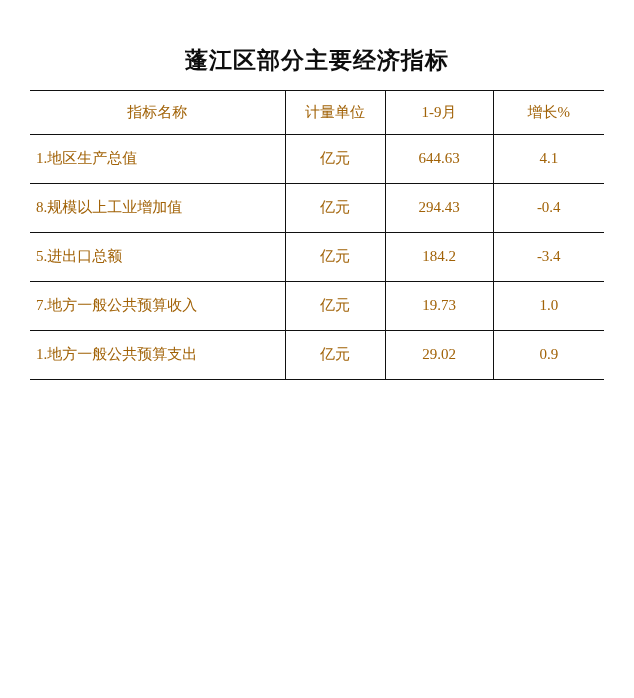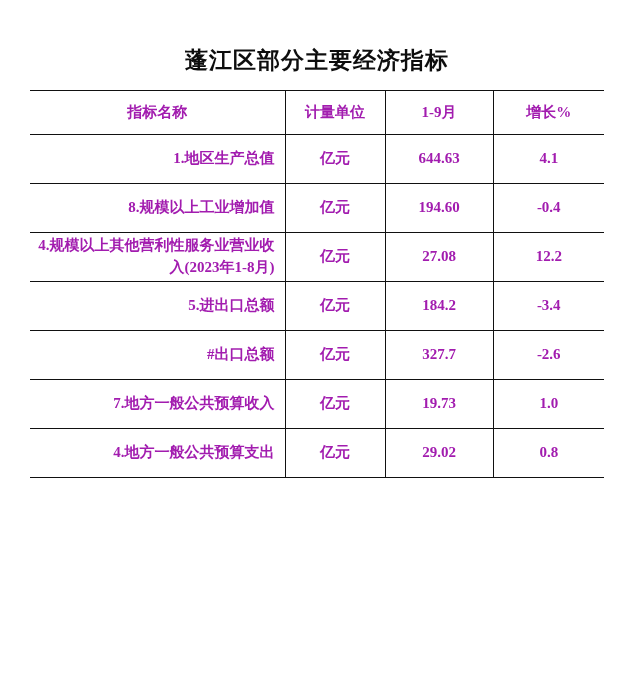--- a/index.html
+++ b/index.html
@@ -33,39 +33,39 @@
     table-layout: fixed;
     border-top: 1.5px solid #111;
     font-size: 15px;
   }
   col.c-name   { width: 255px; }
   col.c-unit   { width: 100px; }
   col.c-value  { width: 108px; }
   col.c-growth { width: 111px; }
   .indicators th, .indicators td {
     border-bottom: 1.5px solid #111;
-    font-weight: bold;
+    font-weight: normal;
     padding: 0;
-    color: #a21caf;
+    color: #a16207;
     line-height: 1.45;
   }
   .indicators th + th, .indicators td + td {
     border-left: 1.5px solid #111;
   }
   .indicators thead th {
     height: 43px;
     text-align: center;
     vertical-align: middle;
   }
   .indicators tbody td {
     height: 48px;
     vertical-align: middle;
   }
   td.cell-name {
-    text-align: right;
+    text-align: left;
     padding-left: 6px;
     padding-right: 10px;
   }
   tr.indent td.cell-name { padding-left: 58px; }
   td.cell-unit, td.cell-value, td.cell-growth { text-align: center; }
 </style>
 </head>
 <body>
 
 <div class="page">
@@ -90,49 +90,37 @@
     <tbody id="table-body">
         <tr>
     <td class="cell-name">1.地区生产总值</td>
     <td class="cell-unit">亿元</td>
     <td class="cell-value">644.63</td>
     <td class="cell-growth">4.1</td>
   </tr>
         <tr>
     <td class="cell-name">8.规模以上工业增加值</td>
     <td class="cell-unit">亿元</td>
-    <td class="cell-value">194.60</td>
+    <td class="cell-value">294.43</td>
     <td class="cell-growth">-0.4</td>
-  </tr>
-        <tr>
-    <td class="cell-name">4.规模以上其他营利性服务业营业收入(2023年1-8月)</td>
-    <td class="cell-unit">亿元</td>
-    <td class="cell-value">27.08</td>
-    <td class="cell-growth">12.2</td>
   </tr>
         <tr>
     <td class="cell-name">5.进出口总额</td>
     <td class="cell-unit">亿元</td>
     <td class="cell-value">184.2</td>
     <td class="cell-growth">-3.4</td>
-  </tr>
-        <tr class="indent">
-    <td class="cell-name">#出口总额</td>
-    <td class="cell-unit">亿元</td>
-    <td class="cell-value">327.7</td>
-    <td class="cell-growth">-2.6</td>
   </tr>
         <tr>
     <td class="cell-name">7.地方一般公共预算收入</td>
     <td class="cell-unit">亿元</td>
     <td class="cell-value">19.73</td>
     <td class="cell-growth">1.0</td>
   </tr>
         <tr>
-    <td class="cell-name">4.地方一般公共预算支出</td>
+    <td class="cell-name">1.地方一般公共预算支出</td>
     <td class="cell-unit">亿元</td>
     <td class="cell-value">29.02</td>
-    <td class="cell-growth">0.8</td>
+    <td class="cell-growth">0.9</td>
   </tr>
       </tbody>
   </table>
 
 </div>
 
 </body></html>

